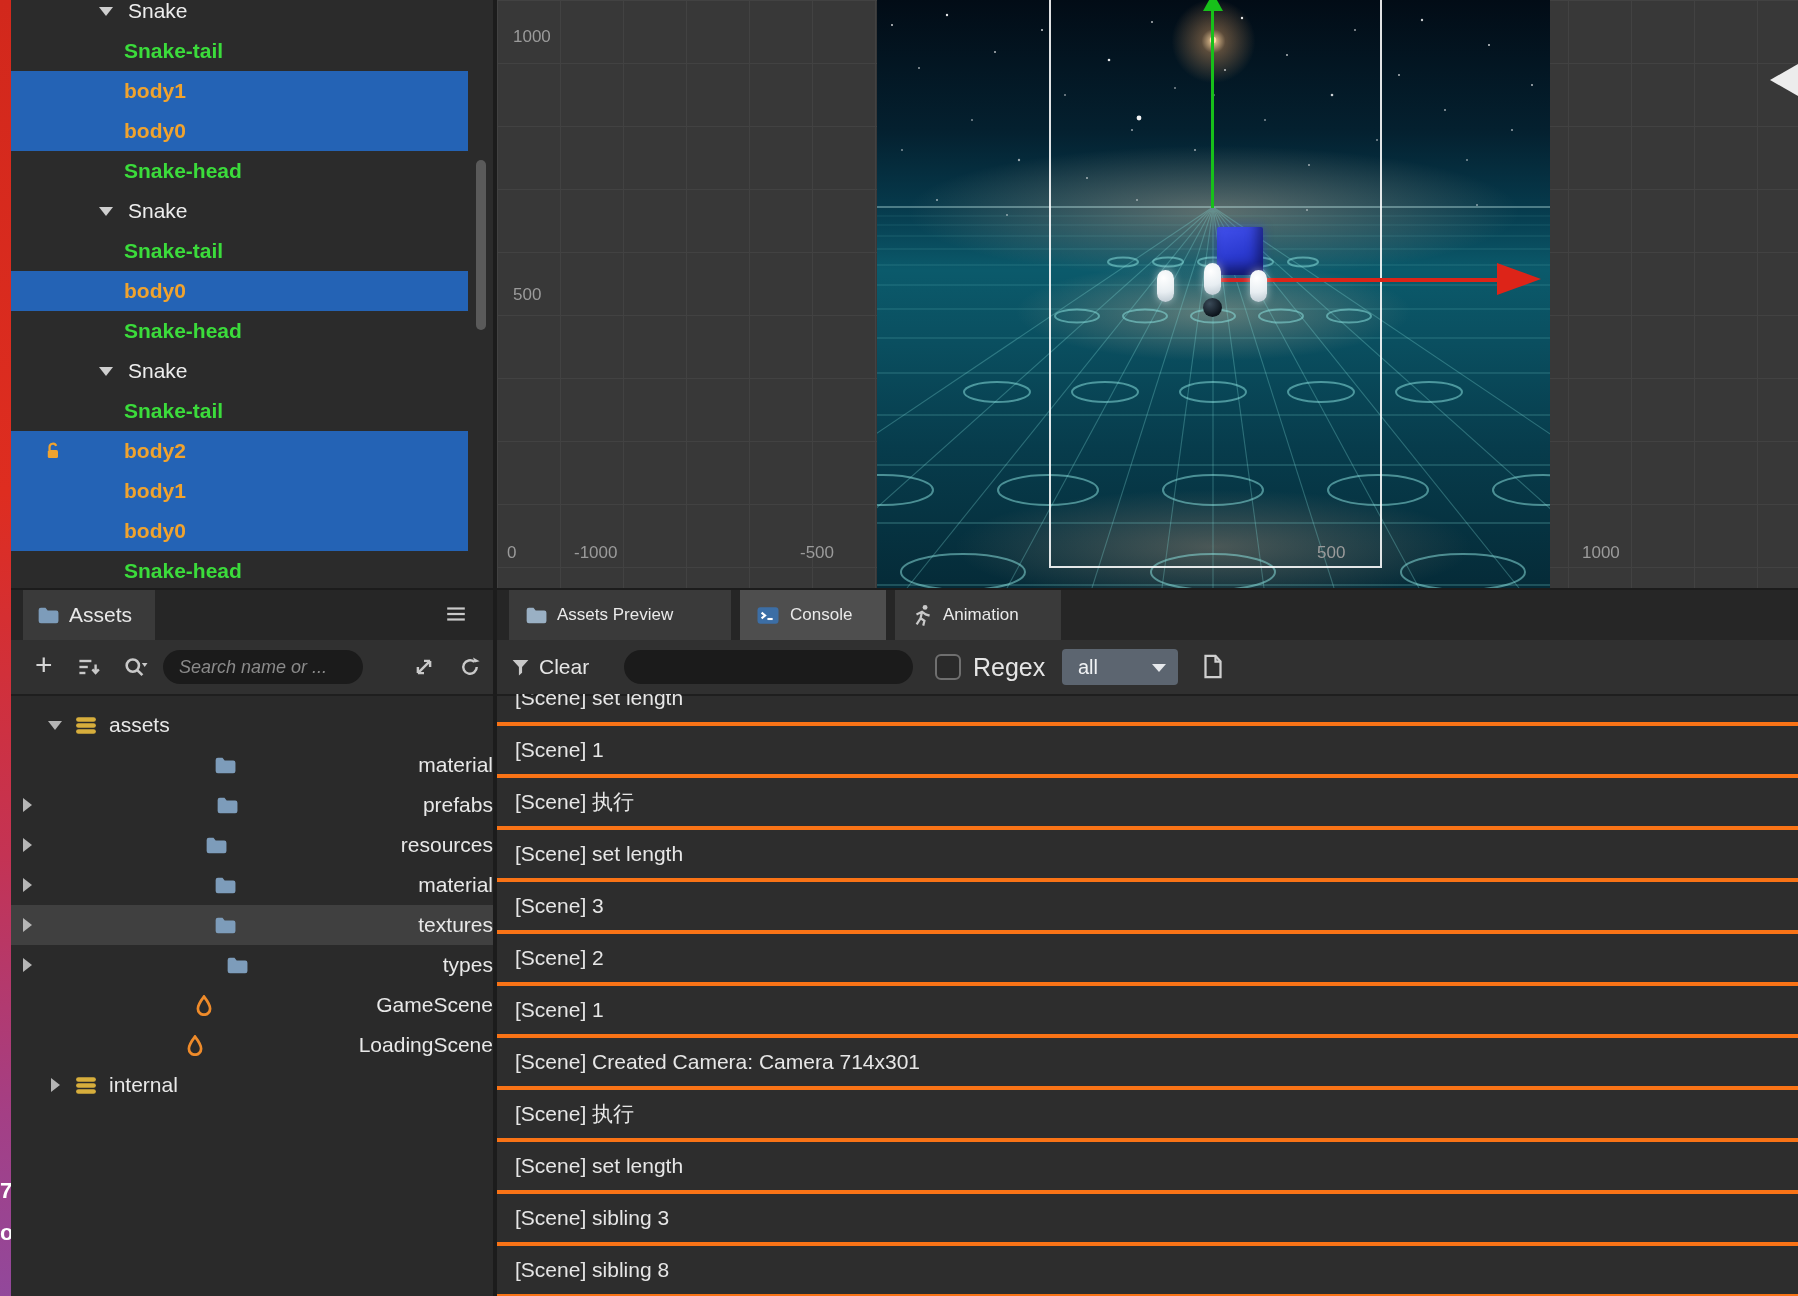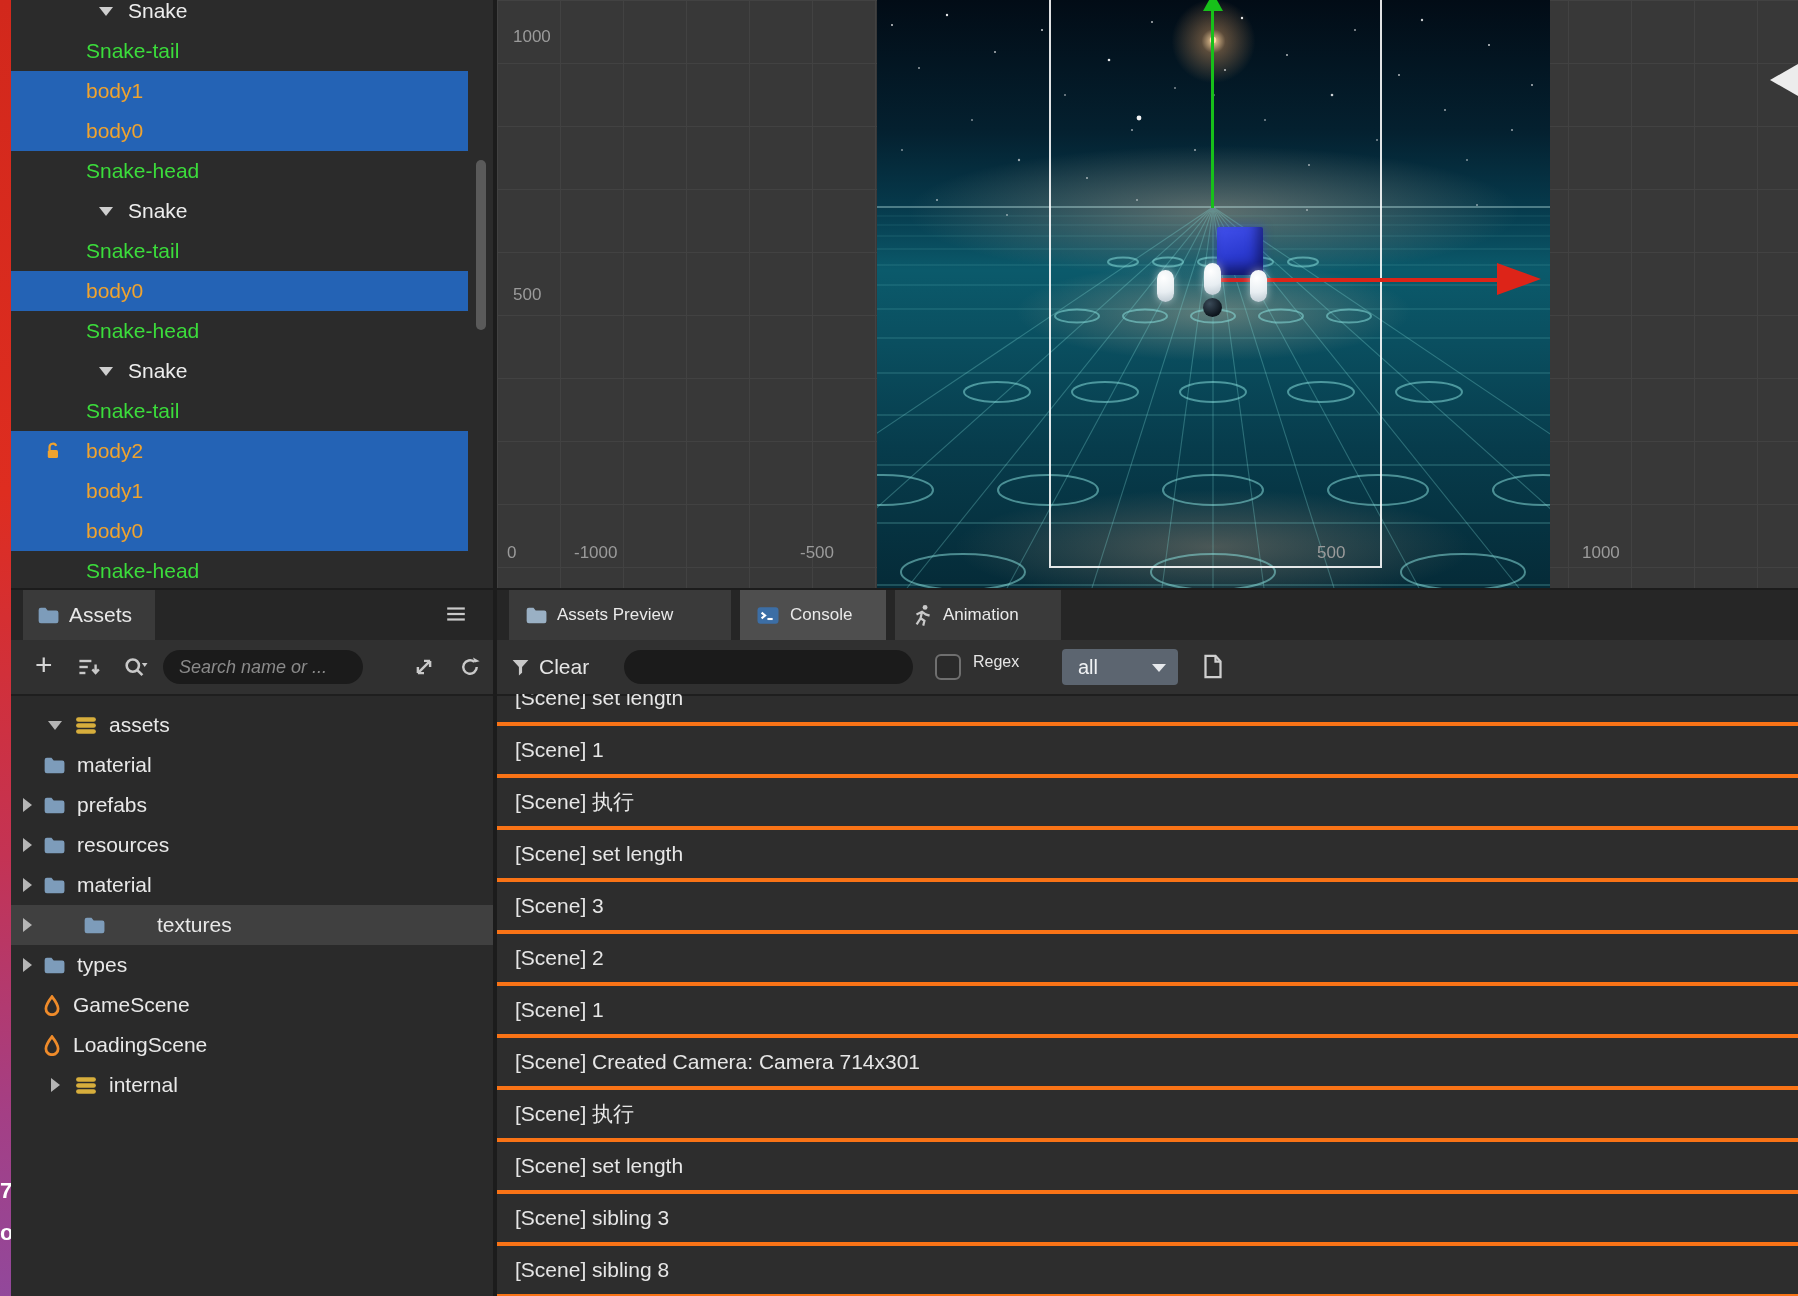--- a/index.html
+++ b/index.html
@@ -15,21 +15,21 @@
   .strip-char.c1{top:1178px;} .strip-char.c2{top:1220px;}
 
   
   .hierarchy{position:absolute;left:11px;top:0;width:482px;height:588px;background:#2b2b2b;overflow:hidden;}
   .h-rows{margin-top:-9px;}
   .h-row{position:relative;height:40px;display:flex;align-items:center;font-size:21px;}
   .h-row.sel{background:linear-gradient(#2463b5,#2463b5) left top/457px 100% no-repeat;}
   .h-tri{position:absolute;left:88px;top:16px;width:0;height:0;
          border-left:7px solid transparent;border-right:7px solid transparent;border-top:9px solid #cfcfcf;}
   .lvl1 .h-label{margin-left:117px;}
-  .lvl2 .h-label{margin-left:75px;}
+  .lvl2 .h-label{margin-left:113px;font-weight:bold;}
   .c-white{color:#ececec;} .c-green{color:#3bdc3b;} .c-orange{color:#f0a32e;}
   .h-lock{position:absolute;left:33px;top:11px;width:20px;height:18px;color:#f0a32e;}
   .h-scroll{position:absolute;left:465px;top:160px;width:10px;height:170px;background:#5a5a5a;border-radius:5px;}
 
   
   .scene{position:absolute;left:497px;top:0;width:1301px;height:588px;background:#383838;overflow:hidden;
     background-image:linear-gradient(#424242 1px,transparent 1px),linear-gradient(90deg,#424242 1px,transparent 1px);
     background-size:63px 63px;}
   .ruler{position:absolute;z-index:6;color:#9b9b9b;font-size:17px;}
   .game-view{position:absolute;left:380px;top:0;width:673px;height:588px;overflow:hidden;z-index:2;
@@ -72,36 +72,36 @@
   .assets{position:absolute;left:11px;top:590px;width:482px;height:706px;background:#2a2a2a;overflow:hidden;}
   .assets-tab{position:absolute;left:12px;top:0;height:50px;width:132px;background:#3a3a3a;
     display:flex;align-items:center;gap:10px;padding-left:14px;box-sizing:border-box;font-size:21px;}
   .burger{position:absolute;right:26px;top:14px;width:22px;height:20px;}
   .tb-abs{position:absolute;}
   .a-tree{position:absolute;left:0;top:104px;right:0;bottom:0;padding-top:11px;}
   .a-row{height:40px;display:flex;align-items:center;font-size:21px;color:#e8e8e8;}
   .a-row.current{background:#404040;gap:40px;}
   .a-row .tw{display:inline-flex;justify-content:center;align-items:center;flex:0 0 auto;}
   .lvlA{padding-left:24px;} .lvlA .tw{width:40px;}
-  .lvlB{} .lvlB .tw{width:32px;}
+  .lvlB{justify-content:space-between;} .lvlB .tw{width:32px;}
   .tri-r{width:0;height:0;border-top:7px solid transparent;border-bottom:7px solid transparent;border-left:9px solid #b5b5b5;}
   .tri-d{width:0;height:0;border-left:7px solid transparent;border-right:7px solid transparent;border-top:9px solid #b5b5b5;}
   .a-icon{width:22px;height:21px;margin-right:12px;flex:0 0 auto;}
   .ic-folder{color:#7d9cba;} .ic-db{color:#d7ae3c;} .ic-scene{color:#ef8b2a;}
 
   
   .console{position:absolute;left:497px;top:590px;width:1301px;height:706px;background:#2d2d2d;overflow:hidden;}
   .tab{position:absolute;top:0;height:50px;display:flex;align-items:center;gap:10px;padding-left:16px;
     box-sizing:border-box;background:#3a3a3a;font-size:17px;color:#eaeaea;}
   .tab.active{background:#4e4e4e;}
   .tab1{left:12px;width:222px;} .tab2{left:243px;width:146px;} .tab3{left:398px;width:166px;}
   .clear-btn{position:absolute;left:14px;top:0;height:54px;display:flex;align-items:center;gap:9px;font-size:21px;color:#e5e5e5;}
   .regex-box{position:absolute;left:438px;top:14px;width:26px;height:26px;border:2px solid #6f6f6f;border-radius:6px;
     background:#2a2a2a;box-sizing:border-box;}
-  .regex-label{position:absolute;left:476px;top:13px;font-size:16px;color:#e5e5e5;}
+  .regex-label{position:absolute;left:476px;top:13px;font-size:25px;color:#e5e5e5;}
   .dropdown{position:absolute;left:565px;top:9px;width:116px;height:36px;background:#5c6570;border-radius:4px;
     display:flex;align-items:center;font-size:20px;color:#f0f2f4;padding-left:16px;box-sizing:border-box;}
   .dd-caret{position:absolute;right:12px;top:15px;width:0;height:0;
     border-left:7px solid transparent;border-right:7px solid transparent;border-top:8px solid #e6e9ec;}
   .doc-ic{position:absolute;left:706px;top:14px;width:20px;height:25px;color:#cfcfcf;}
   .log{position:absolute;left:0;top:104px;right:0;bottom:0;overflow:hidden;}
   .log-row{height:48px;display:flex;align-items:center;padding-left:18px;font-size:21px;color:#e6e6e6;
     border-bottom:4px solid #f97316;}
   .log-row:first-child{margin-top:-20px;}
 </style>

